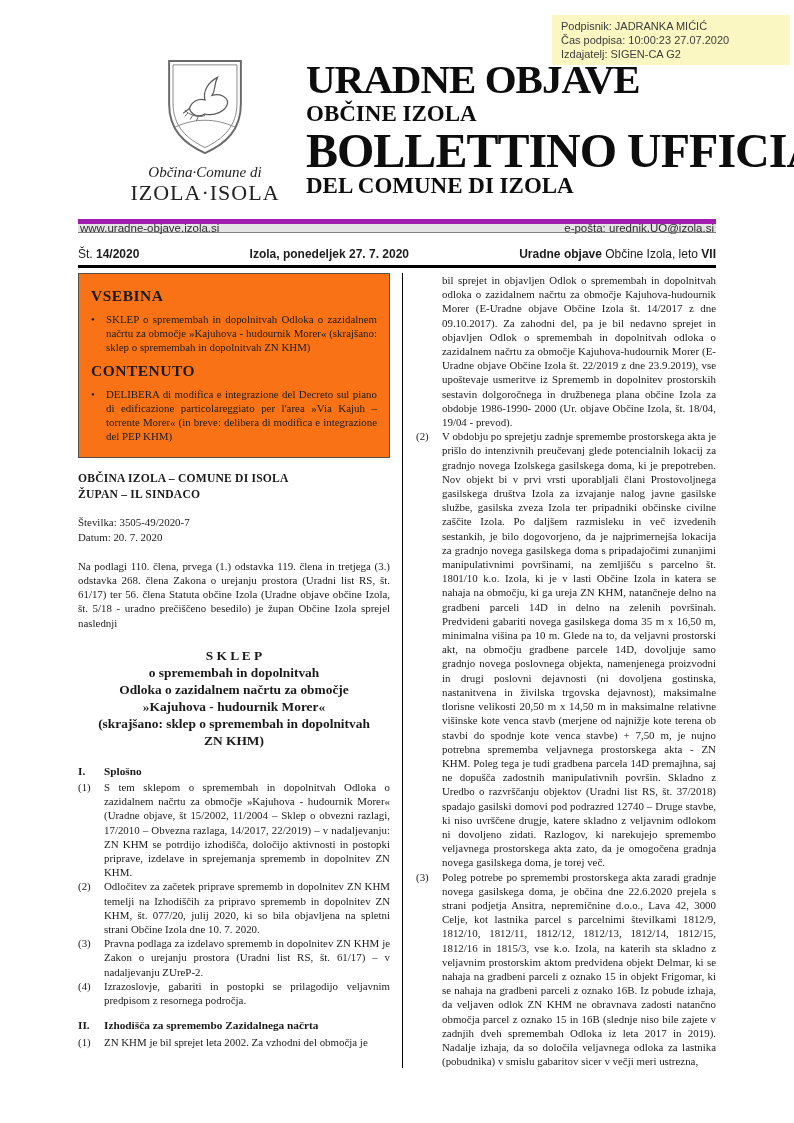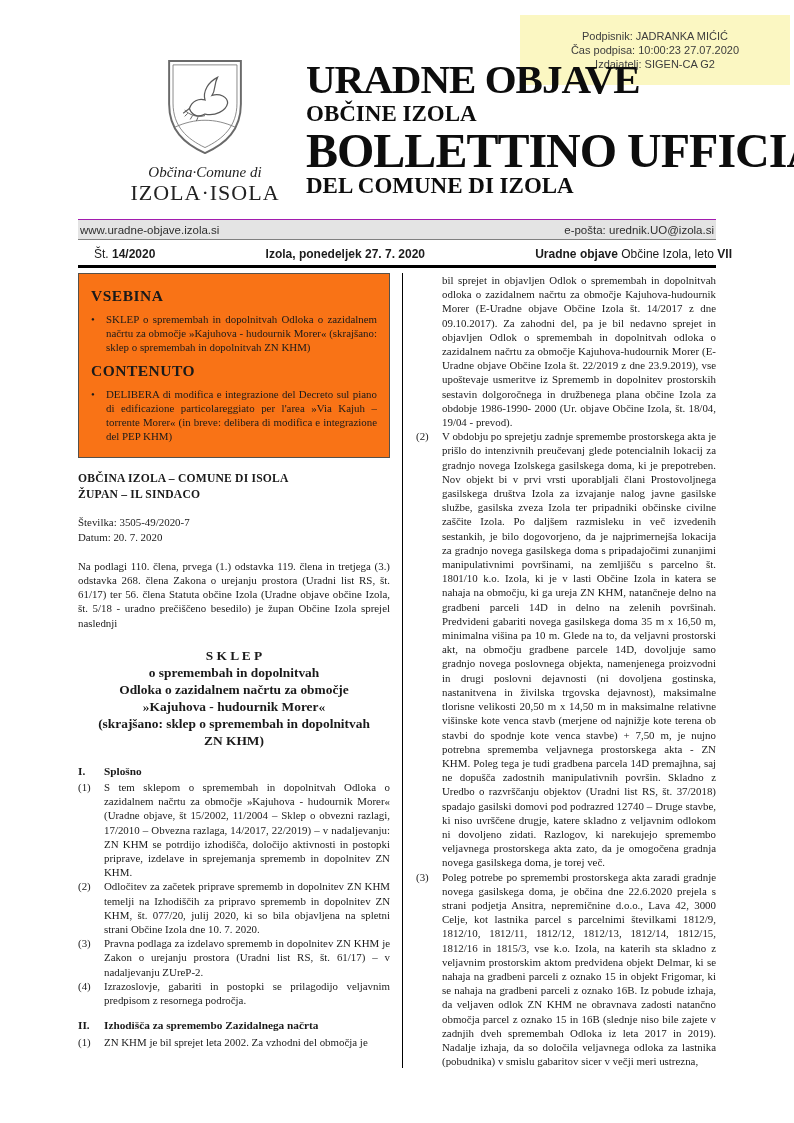--- a/index.html
+++ b/index.html
@@ -1,44 +1,44 @@
 <!DOCTYPE html>
 <html><head>
 <meta charset="utf-8">
 <style>
   html,body{margin:0;padding:0;background:#888;}
   .page{width:794px;height:1123px;position:relative;background:#ffffff;overflow:hidden;
         font-family:"Liberation Serif",serif;color:#1a1a1a;}
 
   
-  .sig-box{position:absolute;top:15px;right:4px;width:270px;background:#fbf7c2;
-           padding:14px 9px;font-family:"Liberation Sans",sans-serif;font-size:11px;
-           line-height:14px;color:#3d3d3d;box-sizing:border-box;text-align:center;}
+  .sig-box{position:absolute;top:15px;right:4px;width:238px;background:#fbf7c2;
+           padding:4px 9px;font-family:"Liberation Sans",sans-serif;font-size:11px;
+           line-height:14px;color:#3d3d3d;box-sizing:border-box;}
 
   
   .masthead{position:absolute;top:58px;left:92px;right:60px;display:flex;}
   .logo-block{width:150px;flex:none;text-align:center;margin-left:38px;}
   .logo-block svg{display:block;margin:0 auto;}
   .logo-cap1{font-style:italic;font-size:15px;line-height:17px;margin-top:8px;color:#222;}
   .logo-cap2{font-size:22px;line-height:24px;letter-spacing:1px;color:#222;}
   .titles{margin-left:26px;font-weight:bold;color:#0d0d0d;white-space:nowrap;}
   .t1{font-size:41px;line-height:42px;letter-spacing:-1px;}
   .t2{font-size:23px;line-height:27px;letter-spacing:0;}
   .t3{font-size:48px;line-height:42px;letter-spacing:-1px;margin-top:3px;}
   .t4{font-size:23px;line-height:27px;}
 
   
-  .infobar{position:absolute;top:219px;left:78px;width:638px;height:21px;
-           background:#e4e4e4;border-top:1px solid #a21caf;border-bottom:1px solid #808080;
+  .infobar{position:absolute;top:219px;left:78px;width:638px;height:14px;
+           background:#e4e4e4;border-top:5px solid #a21caf;border-bottom:1px solid #808080;
            display:flex;justify-content:space-between;align-items:center;
            font-family:"Liberation Sans",sans-serif;font-size:11.5px;color:#2e2e2e;
            padding:0 2px;box-sizing:border-box;}
 
   
-  .meta-row{position:absolute;top:244px;left:94px;width:638px;height:19px;
+  .meta-row{position:absolute;top:244px;left:78px;width:638px;height:19px;
             display:flex;justify-content:space-between;align-items:center;
             font-family:"Liberation Sans",sans-serif;font-size:12px;color:#1c1c1c;}
   .meta-row .b{font-weight:bold;}
   .thick-rule{position:absolute;top:265px;left:78px;width:638px;height:3px;background:#000;}
 
   
   .columns{position:absolute;top:273px;left:78px;width:638px;display:flex;
            font-size:10.9px;line-height:14.2px;text-align:justify;}
   .col-left{width:312px;flex:none;padding-right:12px;border-right:1px solid #000;box-sizing:content-box;}
   .col-right{flex:1;padding-left:13px;}

